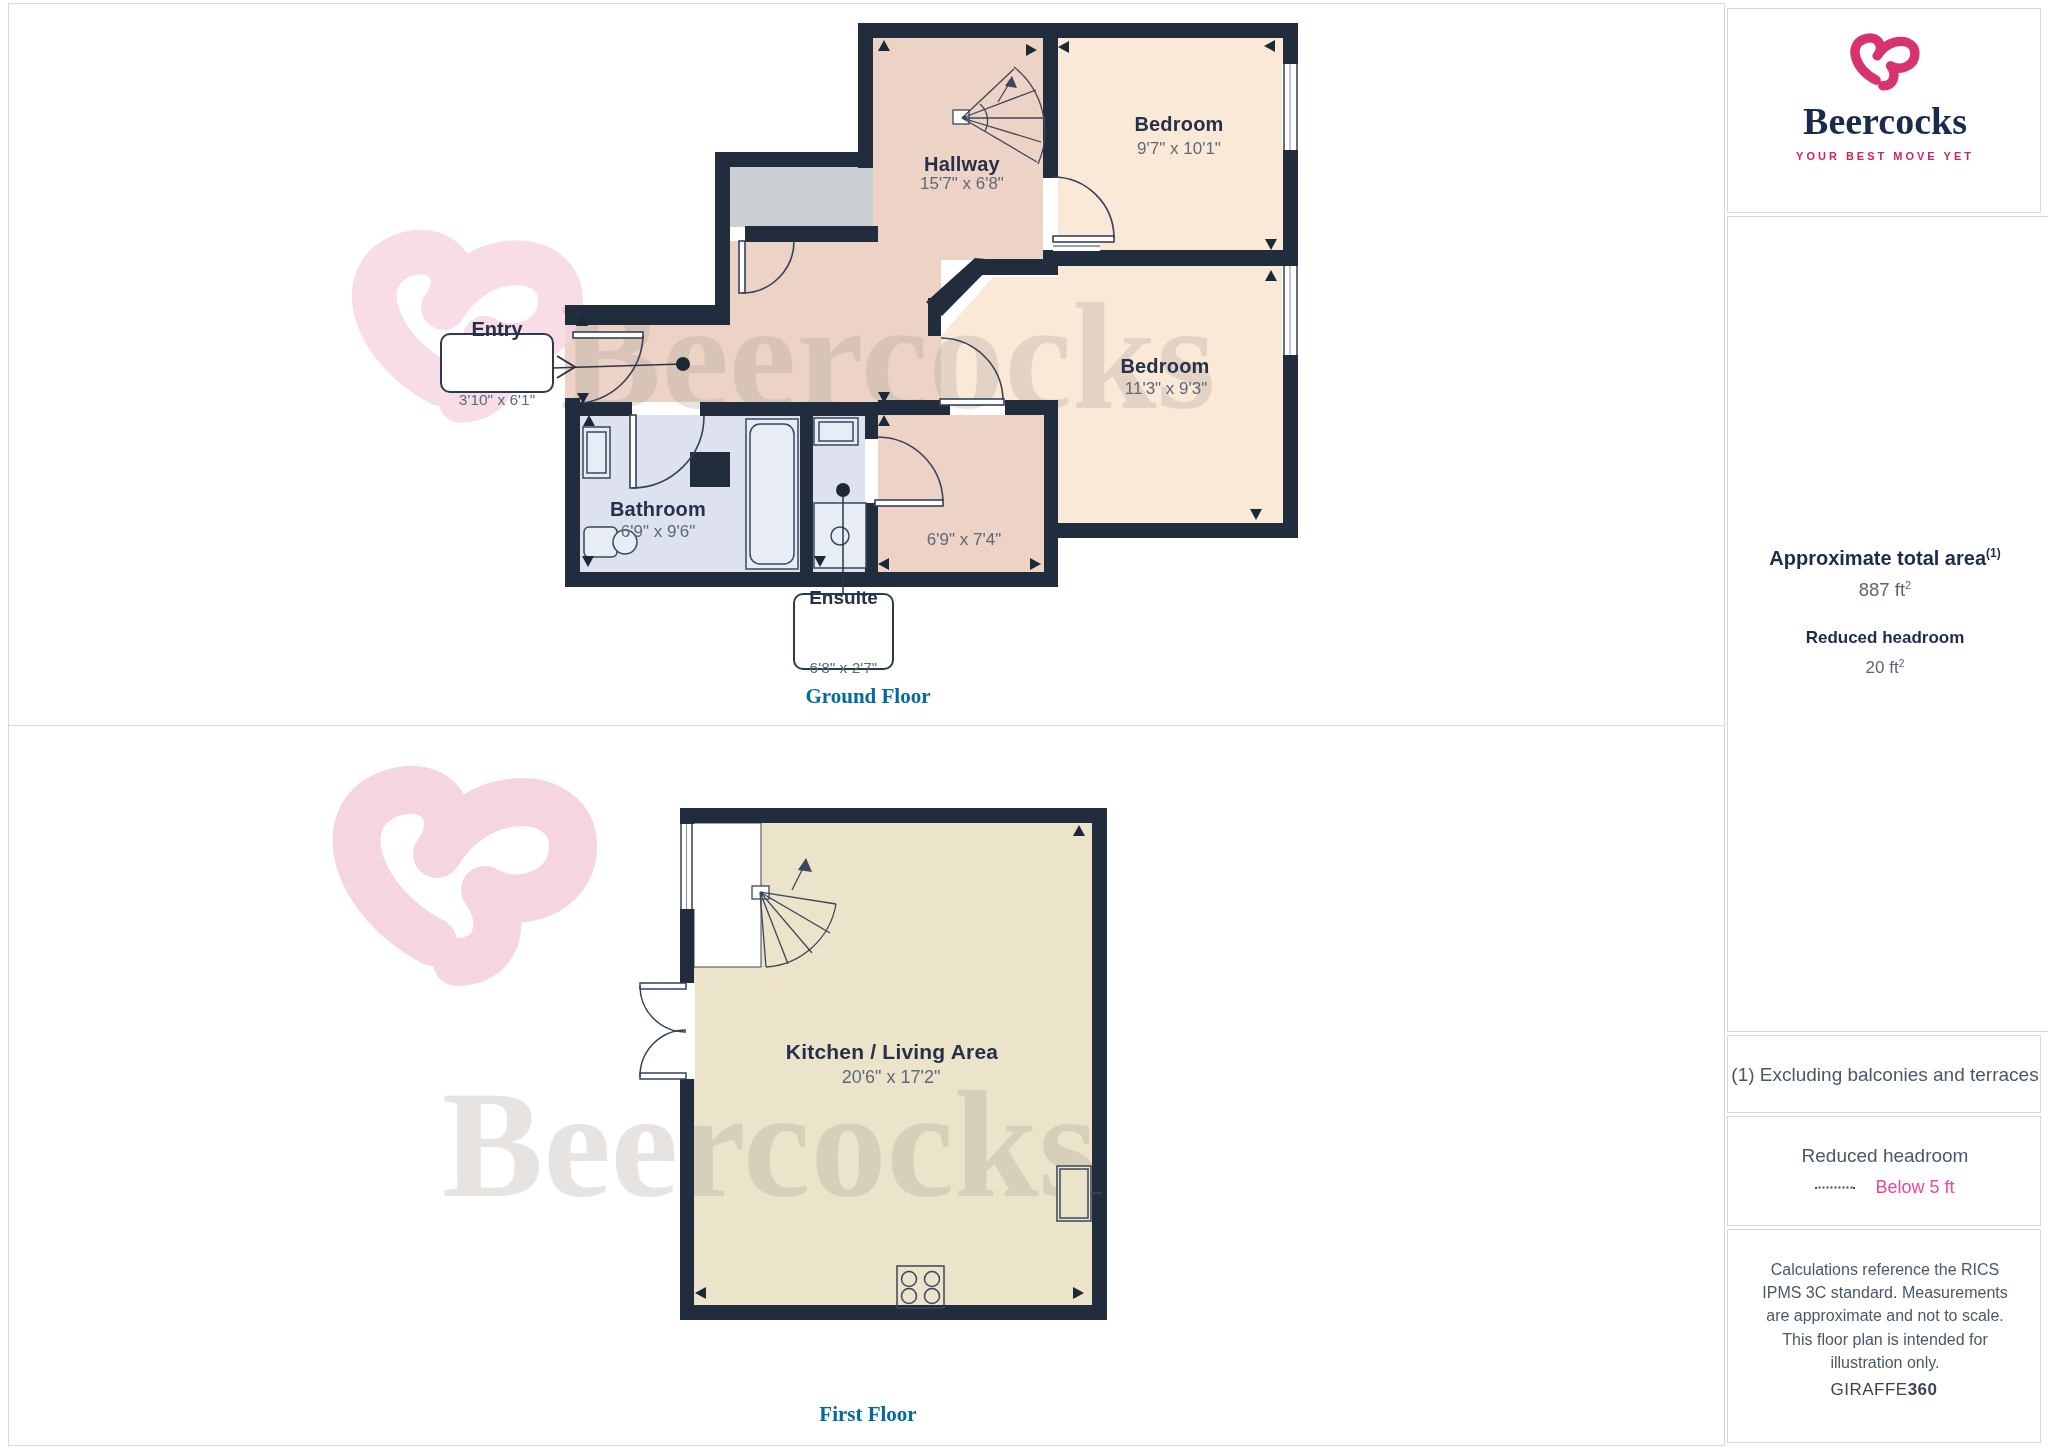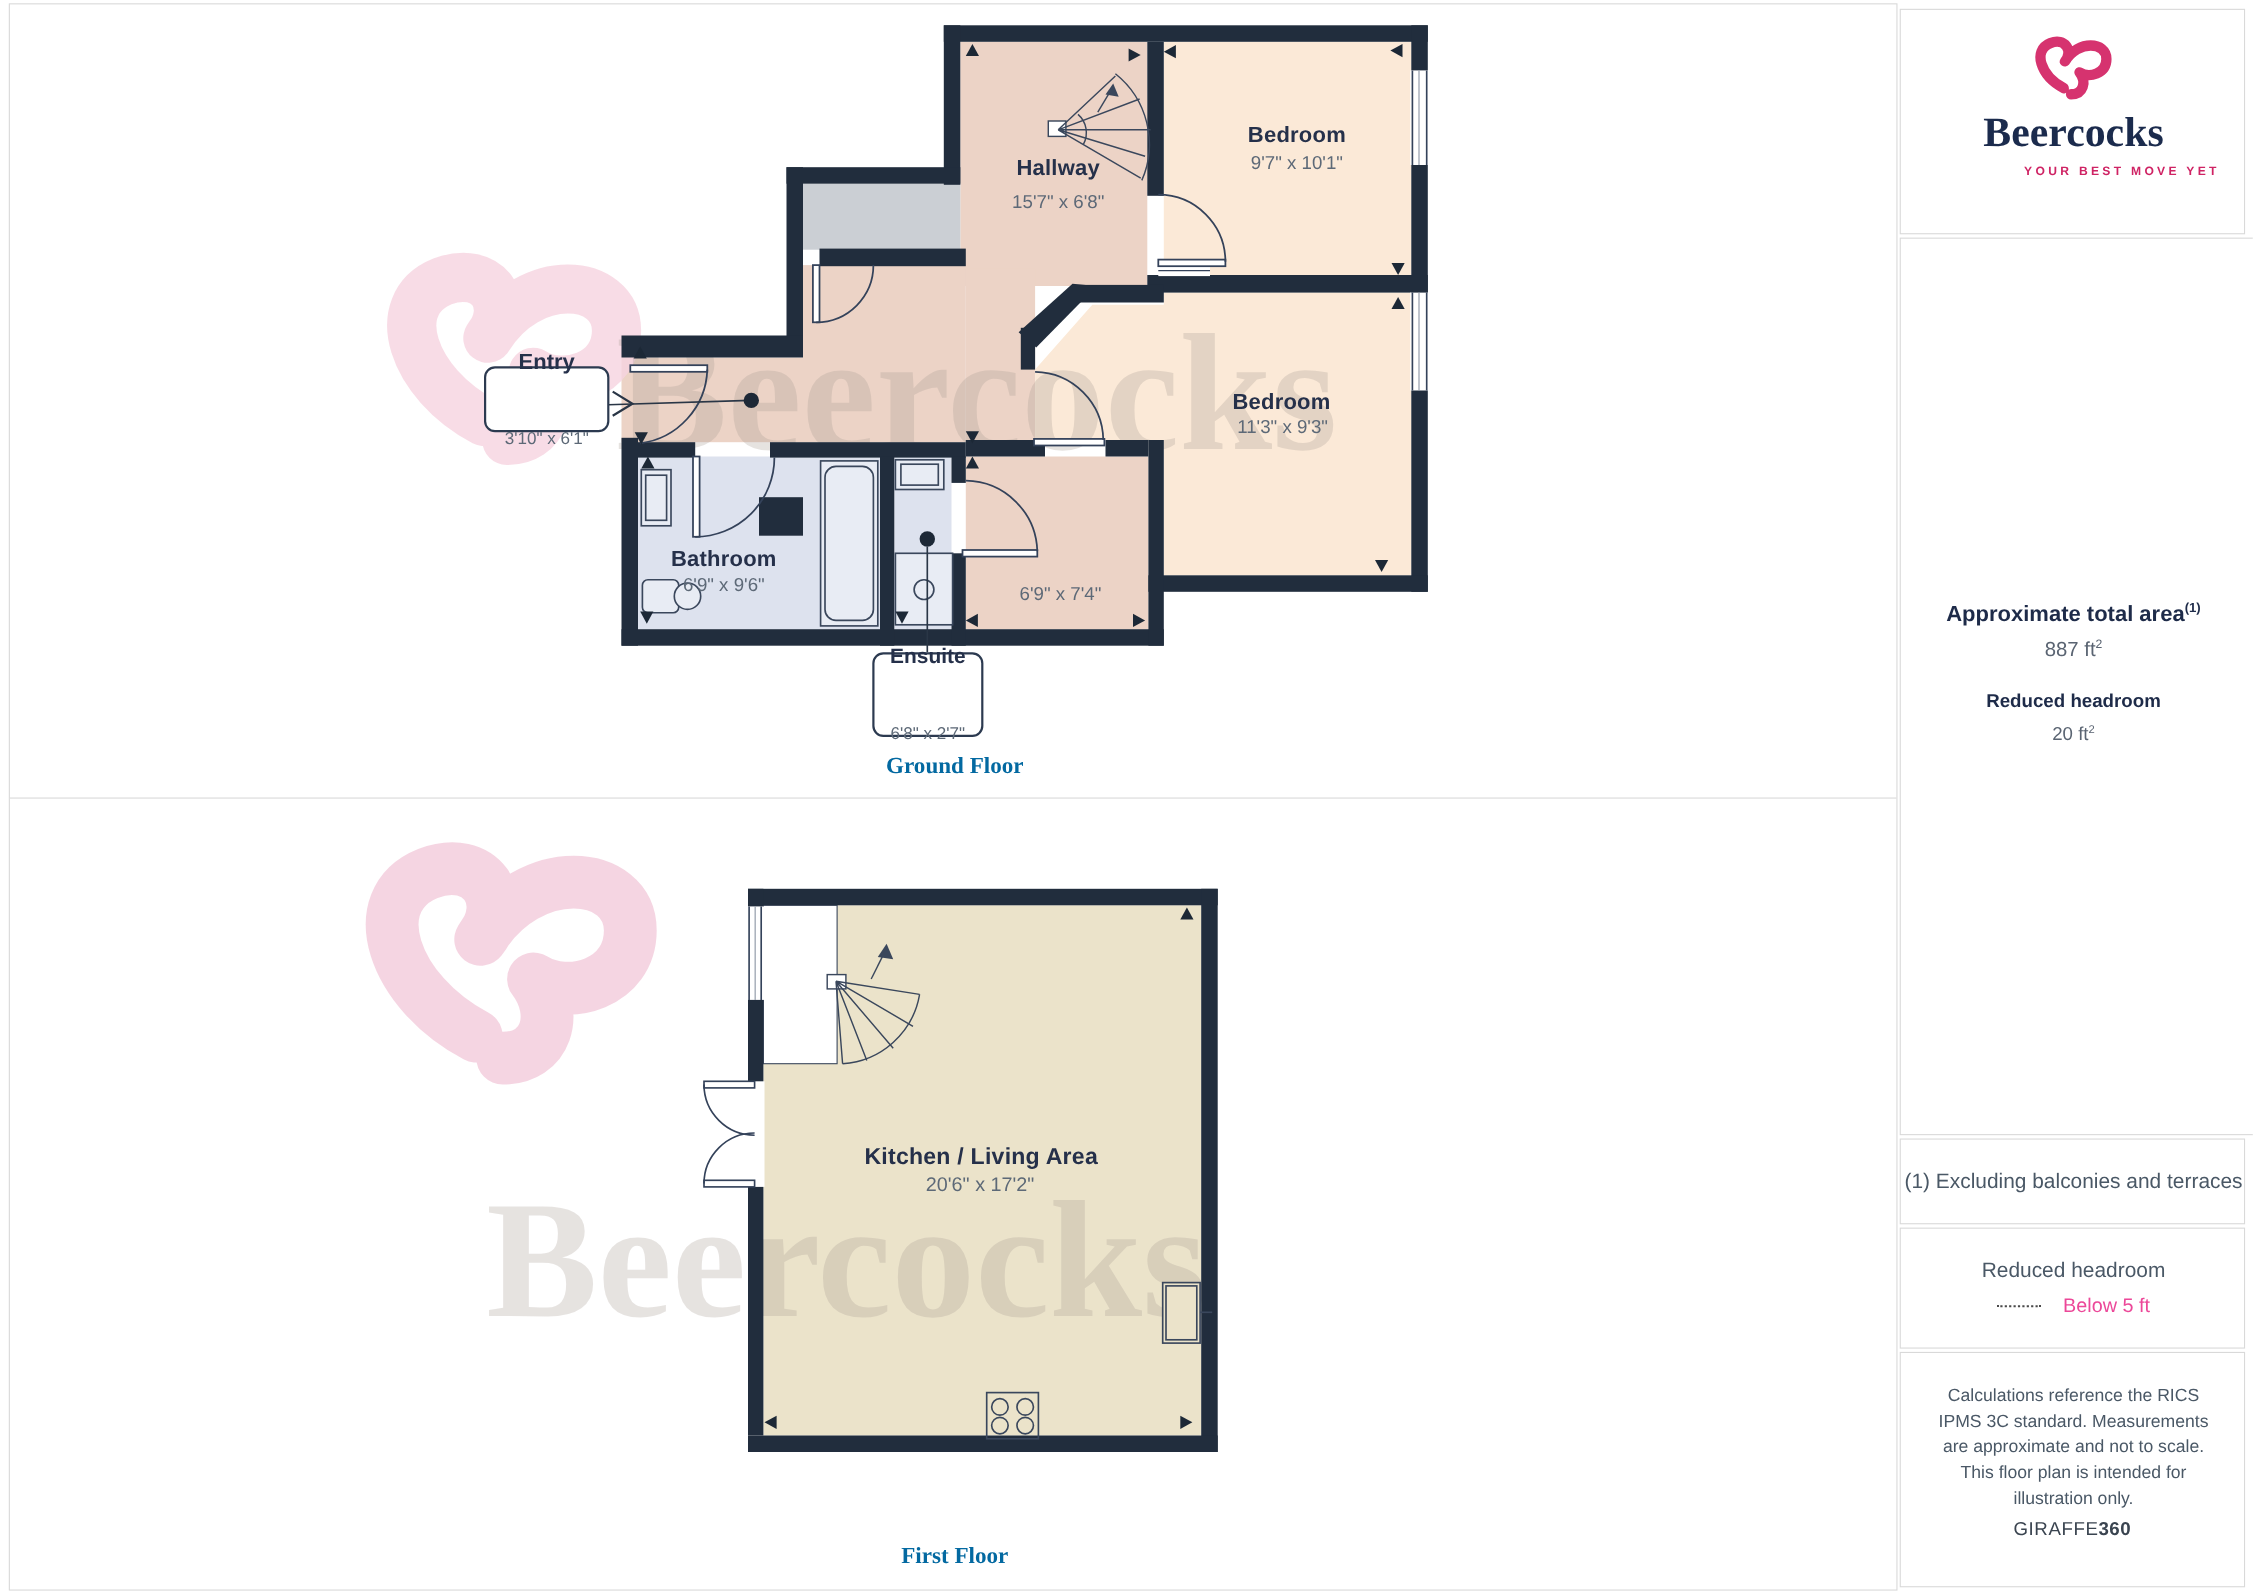--- a/index.html
+++ b/index.html
@@ -215,21 +215,21 @@
     </g>
 
     <g fill="#1c2836">
       <polygon points="1073,836 1085,836 1079,825"></polygon>
       <polygon points="706,1287 706,1299 695,1293"></polygon>
       <polygon points="1073,1287 1073,1299 1084,1293"></polygon>
     </g>
   </g>
 </svg>
 
-<div class="lbl" style="left:962px;top:154px;z-index:5;">
+<div class="lbl" style="left:962px;top:164px;z-index:5;">
   <div class="rname">Hallway</div>
 </div>
 <div class="lbl rdims" style="left:962px;top:184px;z-index:5;">15'7" x 6'8"</div>
 
 <div class="lbl rname" style="left:1179px;top:124px;z-index:5;">Bedroom</div>
 <div class="lbl rdims" style="left:1179px;top:149px;z-index:5;">9'7" x 10'1"</div>
 
 <div class="lbl rname" style="left:1165px;top:366px;z-index:5;">Bedroom</div>
 <div class="lbl rdims" style="left:1166px;top:389px;z-index:5;">11'3" x 9'3"</div>
 
@@ -252,21 +252,21 @@
 
 <div class="lbl ftitle" style="left:868px;top:696px;z-index:5;">Ground Floor</div>
 <div class="lbl ftitle" style="left:868px;top:1414px;z-index:5;">First Floor</div>
 
 <div class="panel" style="left:1727px;top:8px;width:314px;height:205px;z-index:4;">
   <svg class="abs" style="left:111px;top:18px;" width="92" height="72" viewBox="0 0 160 130">
     <use href="#heart2"></use>
     <path fill="none" stroke="#d6336f" stroke-width="17" stroke-linecap="round" stroke-linejoin="round" d="M64 96 C 26 76 12 34 42 22 C 66 13 80 34 66 52 C 88 16 134 20 134 48 C 134 72 106 80 90 70 C 102 86 96 106 76 106"></path>
   </svg>
   <div class="lbl wordmark" style="left:157px;top:112px;">Beercocks</div>
-  <div class="lbl tagline" style="left:157px;top:147px;margin-left:44px;">YOUR BEST MOVE YET</div>
+  <div class="lbl tagline" style="left:157px;top:147px;">YOUR BEST MOVE YET</div>
 </div>
 
 <div class="panel" style="left:1727px;top:216px;width:374px;height:816px;z-index:4;">
   <div class="lbl side-title" style="left:157px;top:341px;">
     <span>Approximate total area</span><sup>(1)</sup>
   </div>
   <div class="lbl side-val" style="left:157px;top:373px;">
     <span>887 ft</span><sup>2</sup>
   </div>
   <div class="lbl side-sub" style="left:157px;top:421px;">Reduced headroom</div>

